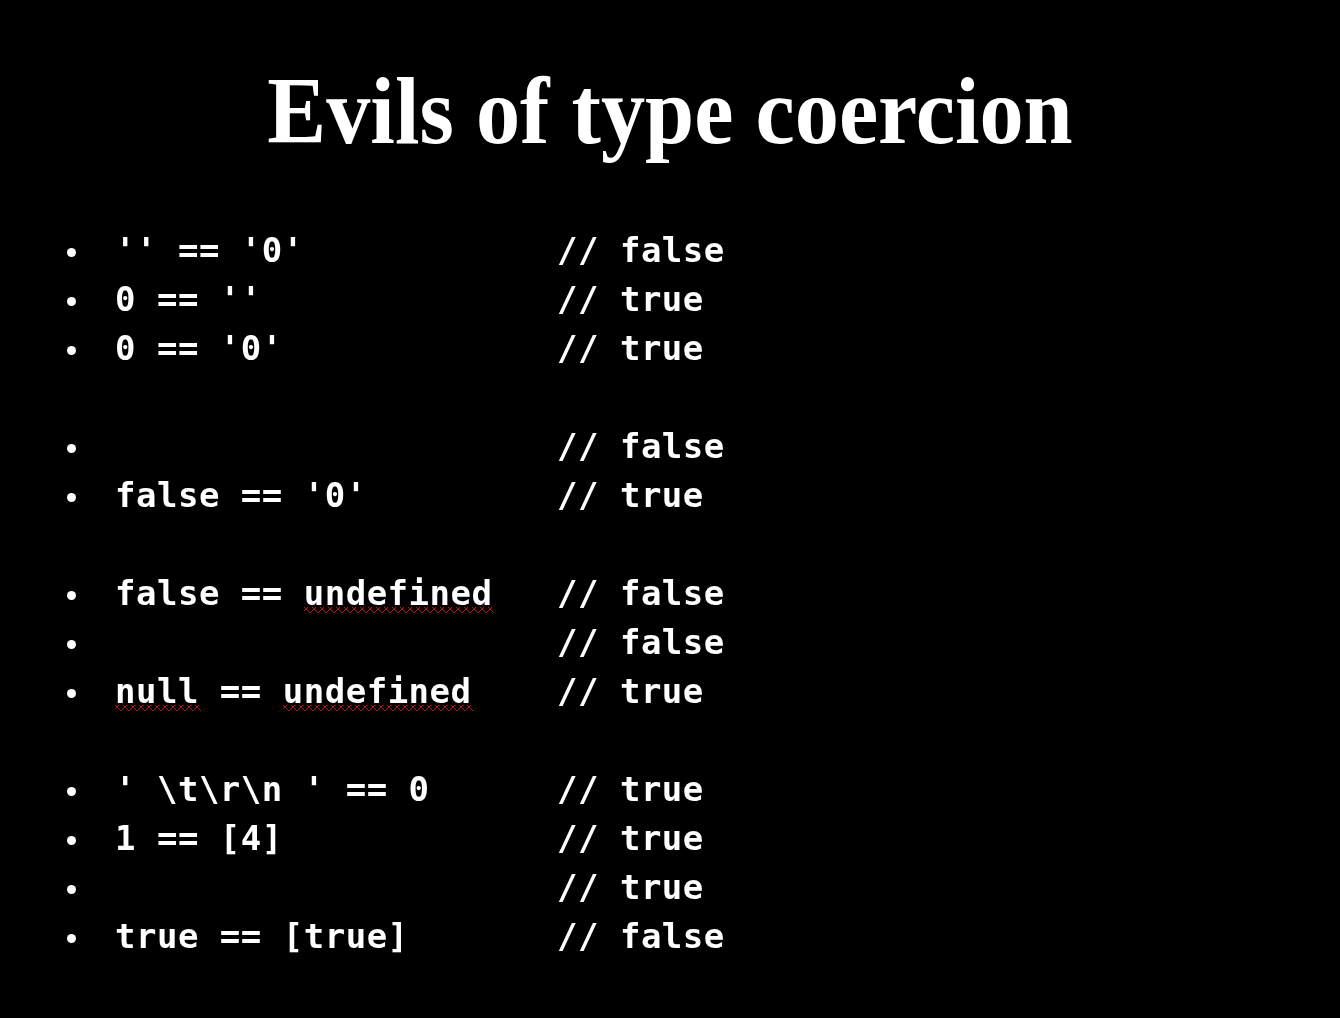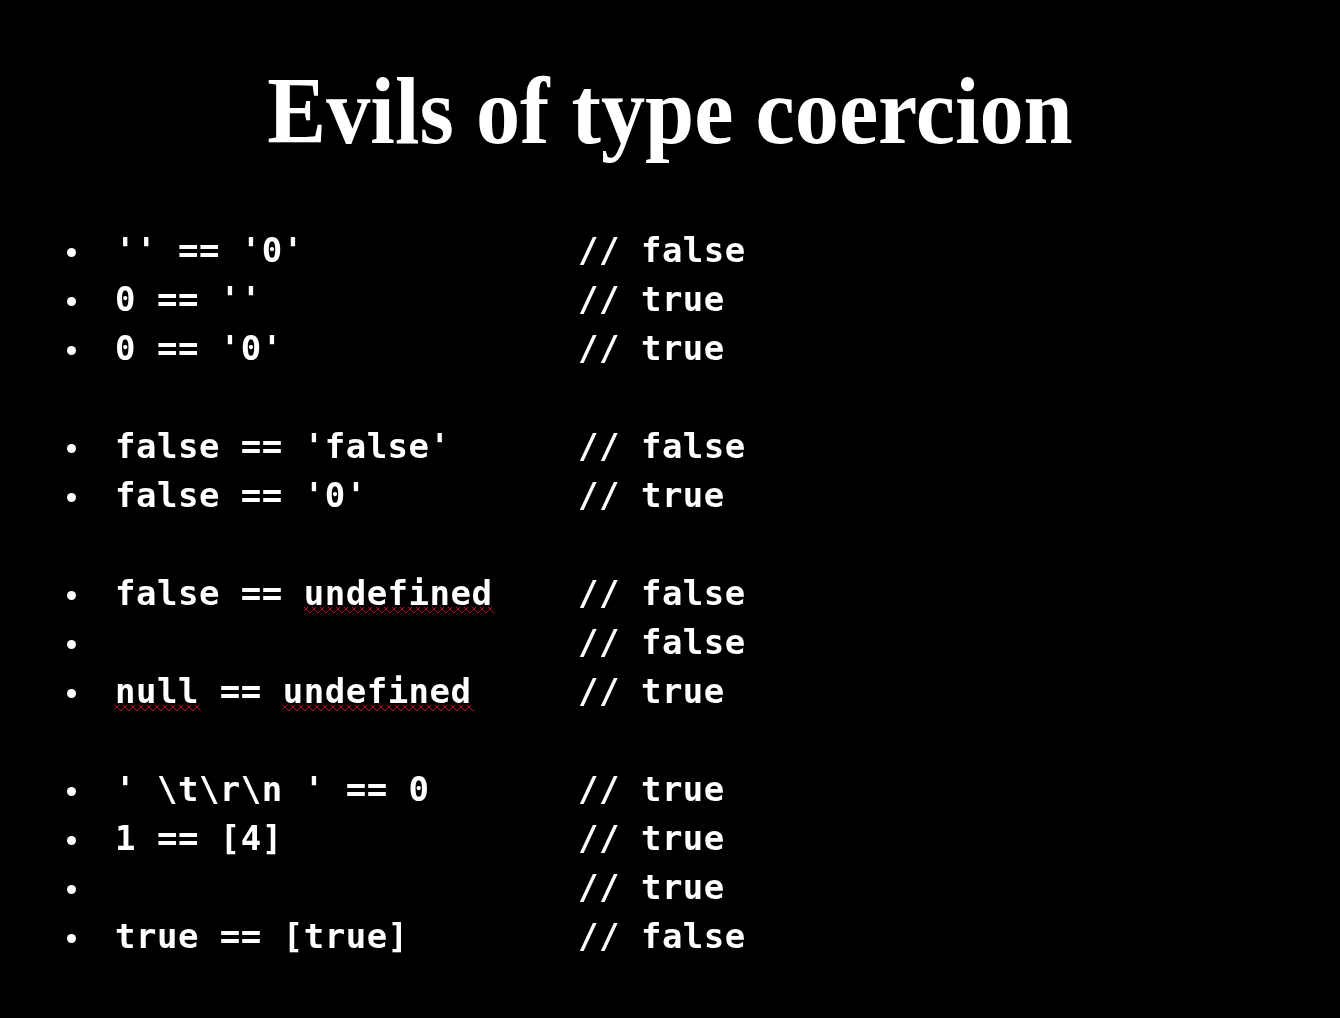--- a/index.html
+++ b/index.html
@@ -72,21 +72,21 @@
     background: #ffffff;
   }
   .code {
     position: absolute;
     left: 55px;
     top: 0;
     white-space: pre;
   }
   .comment {
     position: absolute;
-    left: 518px;
+    left: 497px;
     top: 0;
     white-space: pre;
   }
 
   
   .squiggle {
     position: relative;
     display: inline-block;
     white-space: pre;
     text-align: center;
@@ -130,21 +130,20 @@
       <div class="row">
         <span class="bullet" style="background: rgb(255, 255, 255);"></span>
         <span class="code">0 == '0'</span>
         <span class="comment">// true</span>
       </div>
     </div>
 
     <div class="group">
       <div class="row">
         <span class="bullet" style="background: rgb(255, 255, 255);"></span>
-        <span class="code">false == 'false'</span>
         <span class="comment">// false</span>
       </div>
       <div class="row">
         <span class="bullet" style="background: rgb(255, 255, 255);"></span>
         <span class="code">false == '0'</span>
         <span class="comment">// true</span>
       </div>
     </div>
 
     <div class="group">

